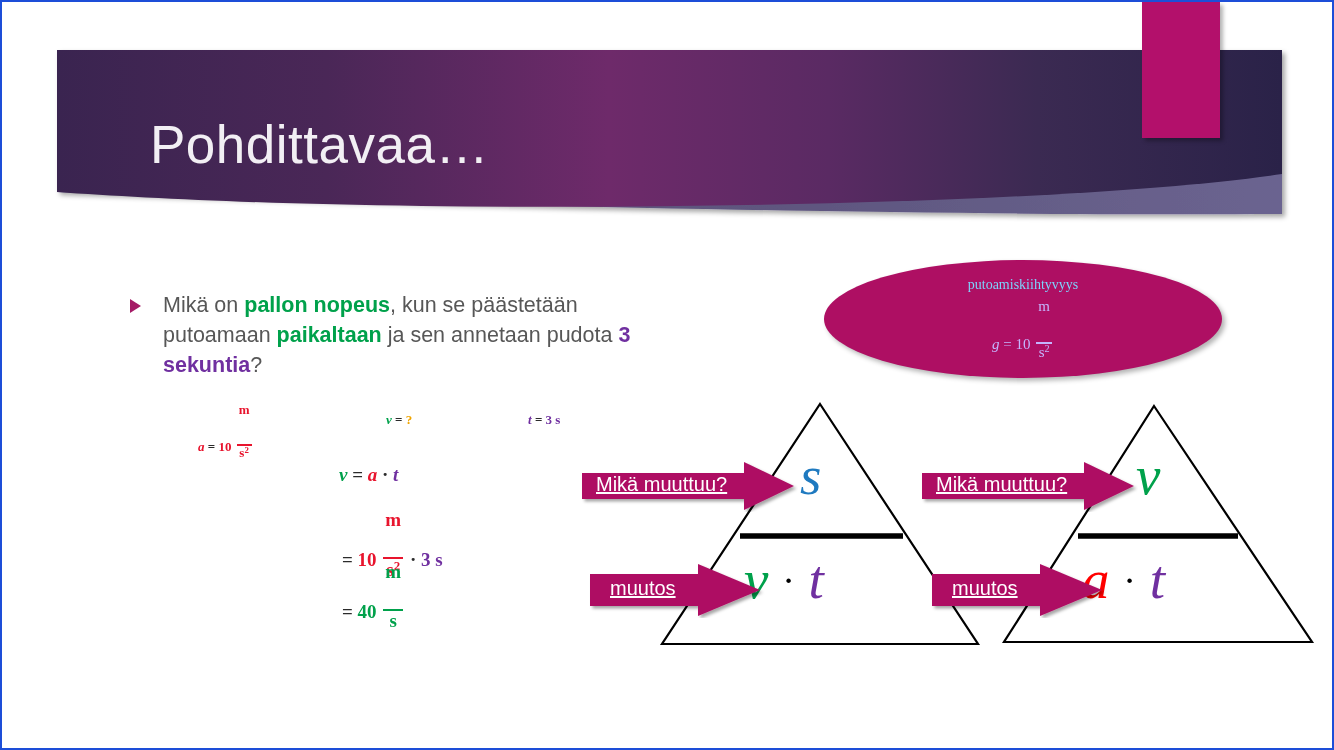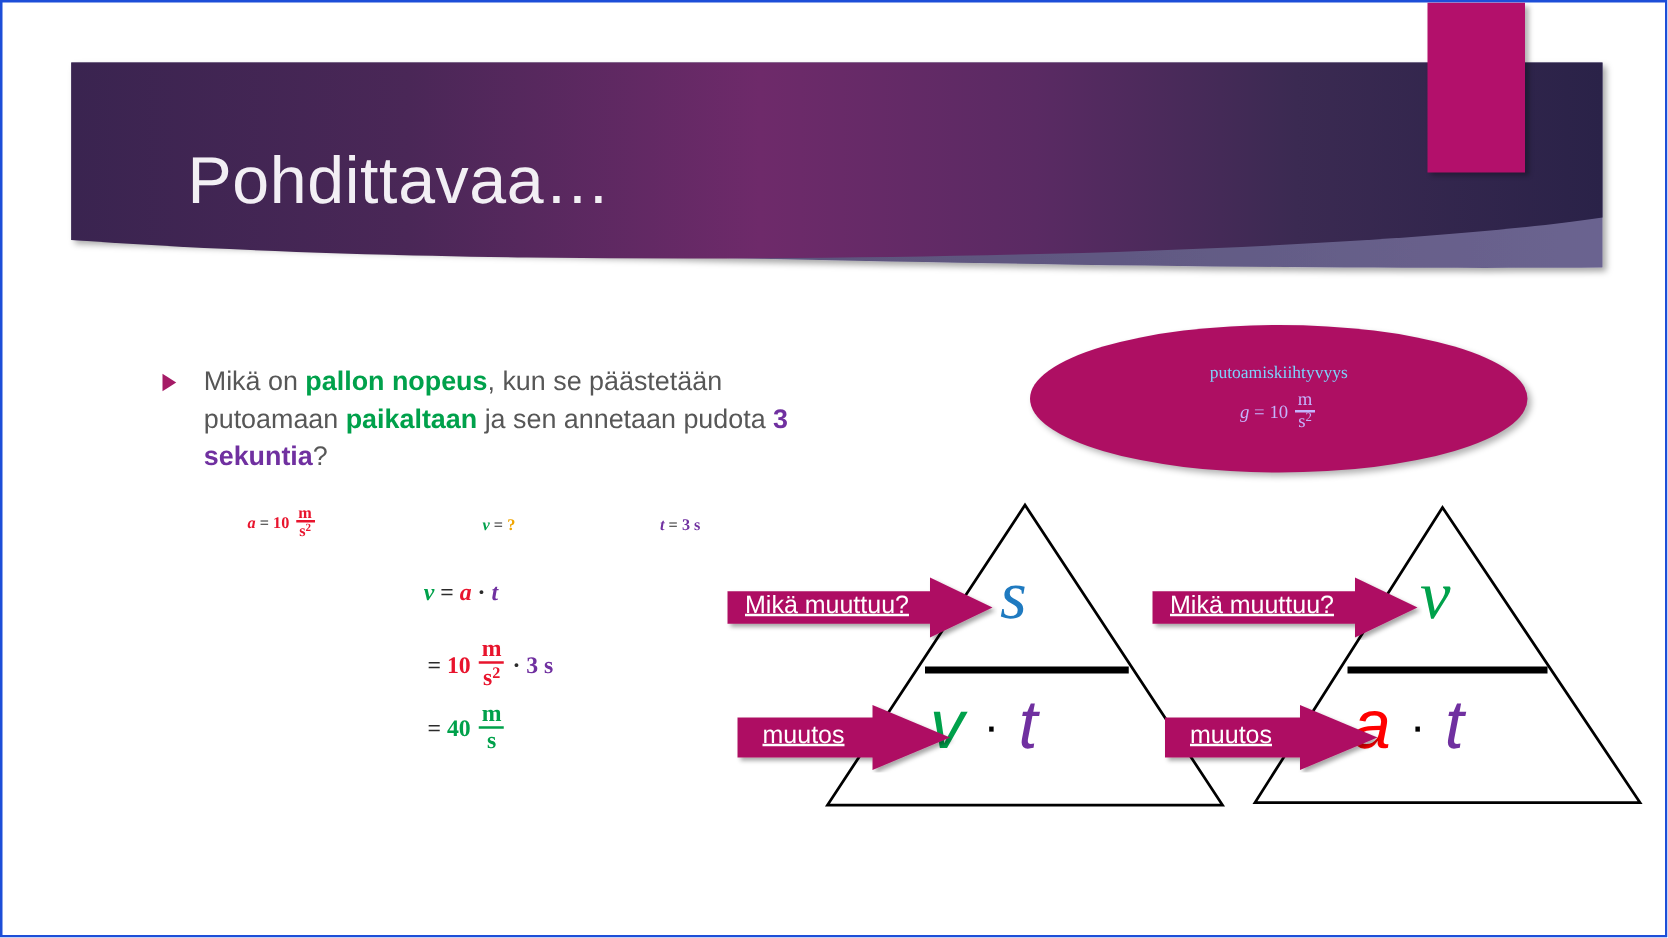--- a/index.html
+++ b/index.html
@@ -27,21 +27,21 @@
                font-family:"Liberation Sans",sans-serif;}
   .g{color:#00A14B;font-weight:bold;}
   .p{color:#7030A0;font-weight:bold;}
 
   
   .math{font-family:"Liberation Serif",serif;font-weight:bold;}
   .mi{font-style:italic;}
   .frac{display:inline-block;vertical-align:-0.52em;text-align:center;
         line-height:1.02;margin:0 2px;}
   .frac .num{display:block;padding:0 2px;}
-  .frac .den{display:block;border-top:2px solid currentColor;padding:0 2px;}
+  .frac .den{display:block;border-top:2px solid currentColor;padding:0 2px;margin-top:28px;}
   .sup{font-size:.68em;vertical-align:.45em;}
 
   .given-line{position:absolute;left:196px;top:398px;width:470px;height:48px;}
   .given{position:absolute;font-size:13px;white-space:nowrap;}
   .g1{left:0;top:3px;color:#E8142D;}
   .g2{left:188px;top:12px;}
   .g3{left:330px;top:12px;color:#7030A0;}
   .eqsign{color:#2B2B2B;}
 
   .steps{position:absolute;left:320px;top:462px;font-size:19px;}
@@ -60,21 +60,21 @@
            box-shadow:3px 3px 5px rgba(0,0,0,.30);
            display:flex;flex-direction:column;align-items:center;justify-content:center;}
   .ellipse-title{color:#7dd3fc;font-family:"Liberation Serif",serif;font-size:14px;line-height:1;}
   .ellipse-eq{color:#c4b5fd;font-family:"Liberation Serif",serif;font-size:15px;margin-top:7px;}
 
   
   .tri{position:absolute;}
   .tri svg{position:absolute;left:0;top:0;overflow:visible;}
   .tri-num{position:absolute;font-family:"Liberation Serif",serif;font-style:italic;
            font-size:55px;line-height:1;}
-  .tri-den{position:absolute;font-family:Liberation Sans, sans-serif;font-style:italic;
+  .tri-den{position:absolute;font-family:Liberation Serif, serif;font-style:italic;
            font-size:55px;line-height:1;white-space:nowrap;}
   .dot{font-style:normal;color:#000;font-size:38px;vertical-align:.12em;}
 
   
   .callout{position:absolute;}
   .callout svg{position:absolute;left:0;top:0;}
   .callout-label{position:absolute;color:#fff;font-family:"Liberation Sans",sans-serif;
                  font-size:20px;white-space:nowrap;text-decoration:underline;}
 </style>
 </head>

